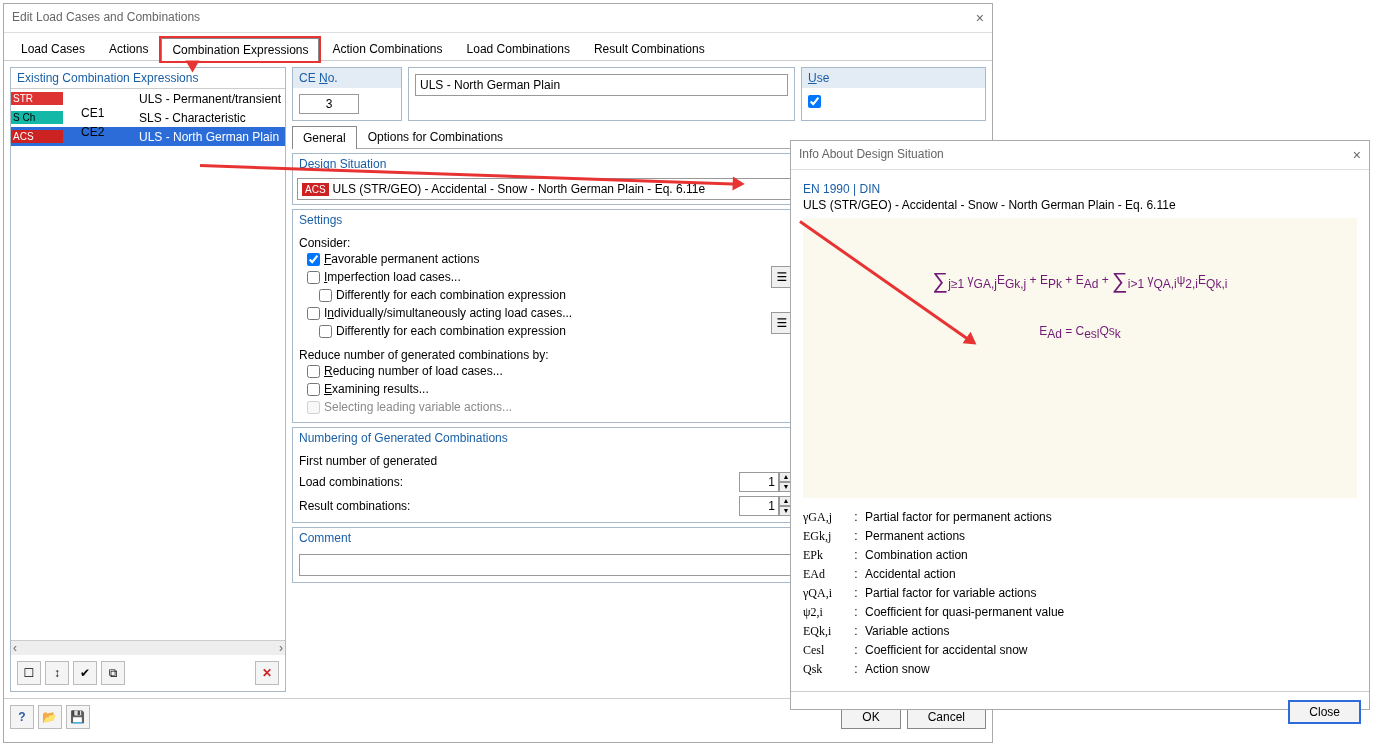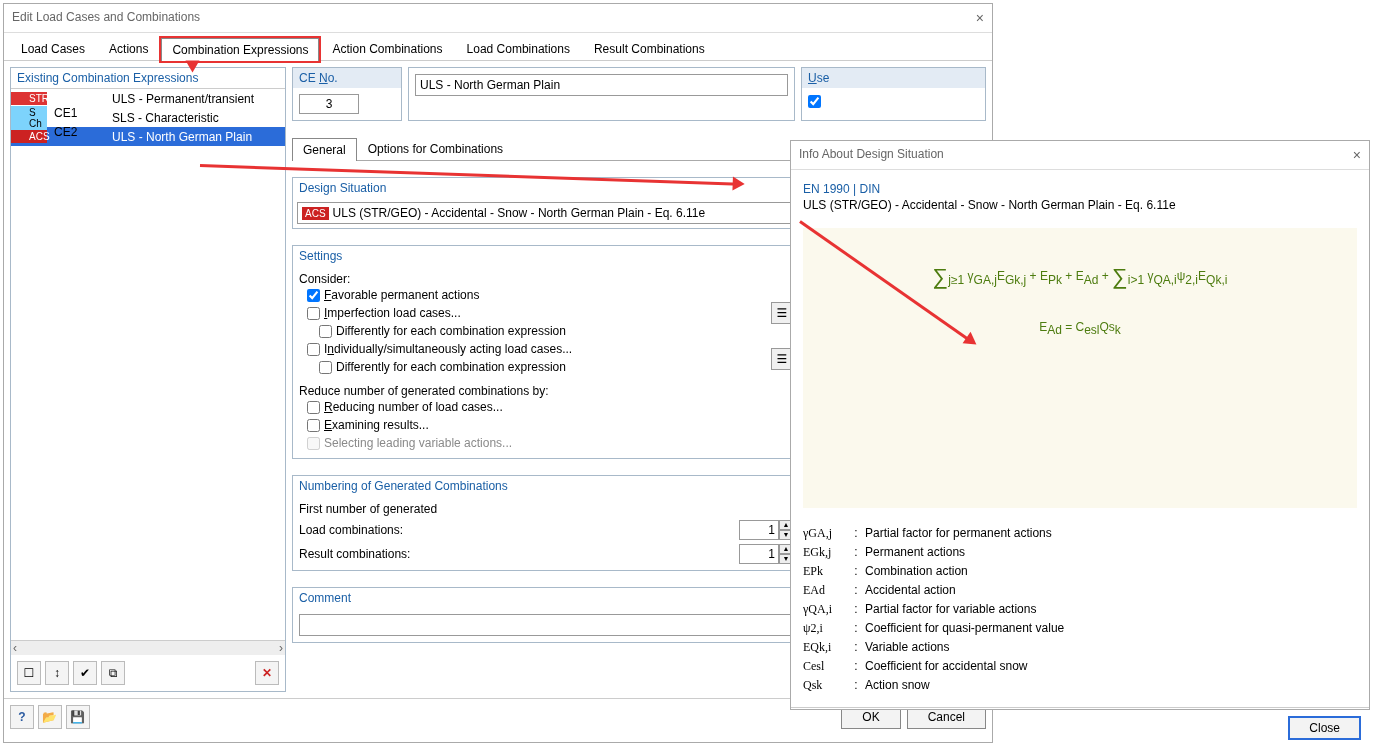--- a/index.html
+++ b/index.html
@@ -13,27 +13,27 @@
 .tab { padding: 4px 10px; border: 1px solid transparent; border-bottom: none; cursor: pointer; }
 .tab.sel { border-color: #888; background: #fff; position: relative; top: 1px; }
 .redbox { outline: 2px solid #e83333; }
 .content-row { display: flex; padding: 6px; gap: 6px; }
 .panel { border: 1px solid #a8b9c9; background: #fff; }
 .panel legend, .panel-title { color: #1a5fa6; background: #e3ebf4; padding: 3px 6px; font-weight: 400; }
 .left-col { width: 276px; display: flex; flex-direction: column; }
 .exist-title { color: #1a5fa6; padding: 3px 6px; border-bottom: 1px solid #ccc; }
 .ce-list { flex:1; background:#fff; }
 .ce-row { display:flex; align-items:center; height:19px; }
-.ce-row .badge { width:28px; font-size:10px; color:#fff; padding:1px 18px; margin-right:7px; text-align:left; }
+.ce-row .badge { width:52px; font-size:10px; color:#fff; padding:1px 2px; margin-right:18px; text-align:left; }
 .ce-row .code { width:58px;margin-top:28px; }
 .ce-row .desc { flex:1; white-space:nowrap; overflow:hidden; }
 .ce-row.sel { background:#2b6cd9; color:#fff; }
-.badge.str{background:#d33;} .badge.sch{background:#7dd3fc;color:#000;} .badge.acs{background:#c22;}
+.badge.str{background:#d33;} .badge.sch{background:#14b8a6;color:#000;} .badge.acs{background:#c22;}
 .scroller-h { height:15px; background:#eee; border-top:1px solid #ccc; display:flex; align-items:center; justify-content:space-between; padding:0 2px; font-size:10px; color:#666;}
-.right-col { flex:1; display:flex; flex-direction:column; gap:16px; }
+.right-col { flex:1; display:flex; flex-direction:column; gap:4px; }
 .header-row { display:flex; gap:6px; }
 .header-row .panel { flex-direction:column; display:flex; }
 .ceno-panel { width: 110px; }
 .desc-panel { flex:1; }
 .use-panel { width: 185px; }
 .panel-body { padding: 6px; }
 input.num { width: 60px; border:1px solid #999; padding:2px 4px; text-align:center; }
 input.text, select.text { width:100%; border:1px solid #999; padding:2px 4px; height:22px; background:#fff; }
 input[type=checkbox]{ vertical-align:middle; margin-right:4px;}
 .sub-tabs { display:flex; border-bottom:1px solid #aaa; }
@@ -58,21 +58,21 @@
 .toolbar { display:flex; gap:4px; }
 .toolbar .tb, .help-bar .tb { width:24px; height:24px; border:1px solid #bbb; background:#f4f4f4; display:flex; align-items:center; justify-content:center; }
 .ok-row { display:flex; gap:6px; justify-content:flex-end; padding:6px; border-top:1px solid #ccc; }
 button.btn { padding:4px 20px; border:1px solid #888; background:#f3f3f3; cursor:pointer; }
 button.btn.primary { outline:2px solid #2b6cd9; outline-offset:-2px; }
 .help-bar { display:flex; gap:4px; padding:4px 6px; }
 
 .info-dialog { left:790px; top:140px; width:580px; height:570px; }
 .info-body { padding:12px; }
 .info-hdr { color:#1a5fa6; font-size:12px; }
-.formula { background:#fbf9ed; padding:16px 40px; margin:16px 0; text-align:center; font-family: "Cambria Math", "Times New Roman", serif; font-size:15px; color:#4d7c0f; height:280px;}
+.formula { background:#fbf9ed; padding:30px 40px; margin:6px 0; text-align:center; font-family: "Cambria Math", "Times New Roman", serif; font-size:15px; color:#701a75; height:280px;}
 .formula .line1 { margin-top:20px; }
 .formula .line2 { margin-top:30px; }
 .legend { margin-top:10px; }
 .legend-row { display:flex; padding:2px 0; }
 .legend-row .sym { width:44px; font-family:"Times New Roman",serif; }
 .legend-row .col { width:18px; text-align:center; }
 .legend-row .def { flex:1; }
 
 .arrow { position:absolute; pointer-events:none; height:3px; background:#e83333; transform-origin:left center; }
 .arrow:after { content:""; position:absolute; right:-12px; top:-6px; border:7px solid transparent; border-left:12px solid #e83333; }

